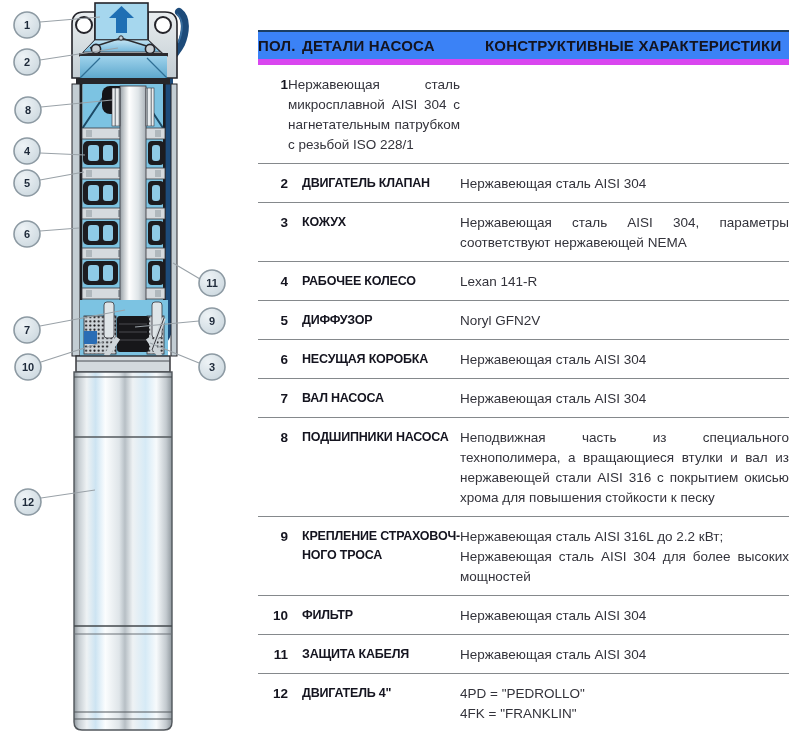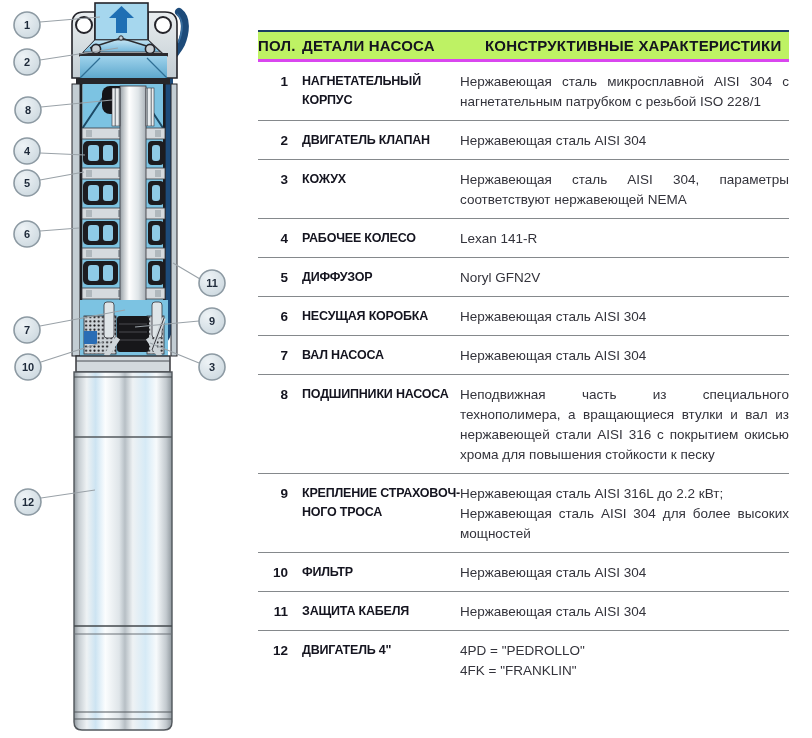--- a/index.html
+++ b/index.html
@@ -6,21 +6,21 @@
   .stage{position:relative;width:812px;height:738px;background:#ffffff;overflow:hidden;
          font-family:"Liberation Sans","DejaVu Sans",sans-serif;}
   
   .diagram{position:absolute;left:0;top:0;width:250px;height:738px;}
   .callout circle{fill:url(#calloutGrad);stroke:#8d9aa3;stroke-width:1.6;}
   .callout text{font:bold 11px "Liberation Sans",sans-serif;fill:#1e2a3a;text-anchor:middle;}
   .leader{stroke:#9aa2a8;stroke-width:1.2;fill:none;}
   
   .spec-table{position:absolute;left:258px;top:30px;width:531px;}
   .thead{display:grid;grid-template-columns:44px 183px 1fr;align-items:center;
-         background:#bef264;border-top:2px solid #1b3e63;border-bottom:3px solid #d946ef;
+         background:#3b82f6;border-top:2px solid #1b3e63;border-bottom:6px solid #d946ef;
          height:27px;}
   .th{font-weight:bold;font-size:15px;letter-spacing:.2px;color:#14141f;white-space:nowrap;}
   .trow{display:grid;grid-template-columns:30px 172px 1fr;column-gap:0;
         border-bottom:1px solid #85898c;padding:10px 0 8px 0;}
   .trow.last{border-bottom:none;}
   .cell-pos{font-weight:bold;font-size:13.5px;color:#14141f;text-align:right;line-height:19px;}
   .cell-part{font-weight:bold;font-size:12.5px;color:#14141f;line-height:19px;
              margin-left:14px;white-space:pre-line;letter-spacing:-0.2px;}
   .cell-spec{font-size:13.5px;color:#33333b;line-height:20px;margin-left:0;
              text-align:justify;text-align-last:left;white-space:pre-line;}
@@ -253,21 +253,20 @@
 
   <div class="spec-table">
     <div class="thead">
       <div class="th">ПОЛ.</div>
       <div class="th">ДЕТАЛИ НАСОСА</div>
       <div class="th">КОНСТРУКТИВНЫЕ ХАРАКТЕРИСТИКИ</div>
     </div>
 
     <div class="trow">
       <div class="cell-pos">1</div>
-      <div class="cell-part">НАГНЕТАТЕЛЬНЫЙ КОРПУС</div>
       <div class="cell-spec">Нержавеющая сталь микросплавной AISI 304 с нагнетательным патрубком с резьбой ISO 228/1</div>
     </div>
     <div class="trow">
       <div class="cell-pos">2</div>
       <div class="cell-part">ДВИГАТЕЛЬ КЛАПАН</div>
       <div class="cell-spec">Нержавеющая сталь AISI 304</div>
     </div>
     <div class="trow">
       <div class="cell-pos">3</div>
       <div class="cell-part">КОЖУХ</div>

